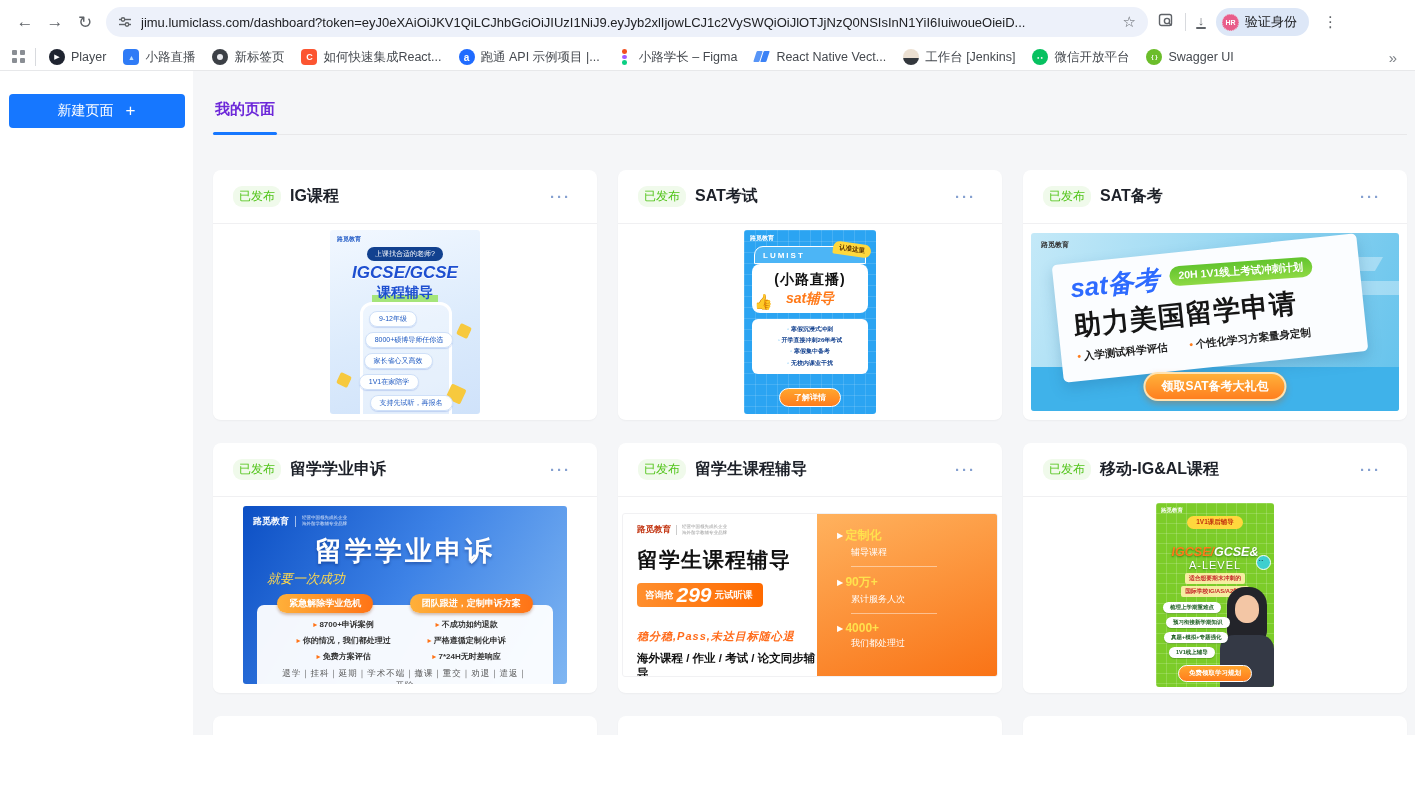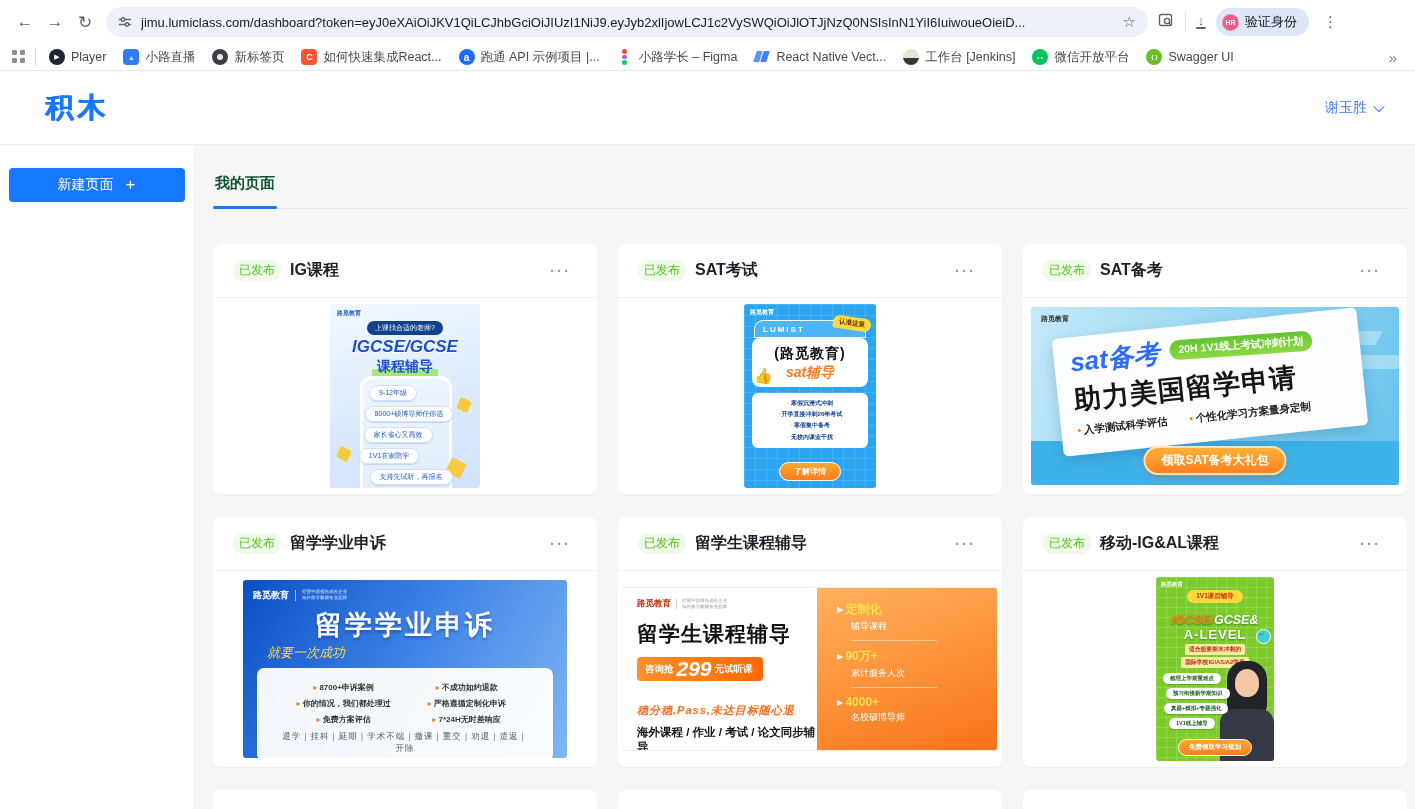--- a/index.html
+++ b/index.html
@@ -62,21 +62,21 @@
           transform:rotate(45deg) translate(-1px,-1px); }
 
   
   .site-body { display:flex; height:664px; }
   .sidebar { width:193px; background:#fff; padding-top:23px; flex:0 0 auto; }
   .newpage { margin:0 auto; display:flex; width:176px; height:34px; background:#1677ff; color:#fff;
              border-radius:4px; align-items:center; justify-content:center; gap:12px; font-size:14px; cursor:pointer; }
   .newpage .plus { font-size:17px; font-weight:400; }
   .main { flex:1 1 auto; background:#f5f6f8; padding:0 8px 0 20px; overflow:hidden; }
   .tabbar { height:64px; border-bottom:1px solid #e8e8ea; display:flex; align-items:flex-end; }
-  .tab { position:relative; color:#14532d; font-weight:700; font-size:15px; padding:0 2px 15px; cursor:pointer; }
+  .tab { position:relative; color:#6d28d9; font-weight:700; font-size:15px; padding:0 2px 15px; cursor:pointer; }
   .tab::after { content:""; position:absolute; left:0; right:0; bottom:-1px; height:3px; background:#1677ff; border-radius:2px; }
 
   .grid { margin-top:35px; display:grid; grid-template-columns:repeat(3,384px); gap:23px 21px; }
   .card { background:#fff; border-radius:8px; height:250px; box-shadow:0 1px 2px rgba(0,0,0,.04); cursor:pointer; overflow:hidden; }
   .card.stub { height:120px; }
   .card-h { height:54px; display:flex; align-items:center; padding:0 26px 0 20px; border-bottom:1px solid #f0f0f2; }
   .badge { font-size:12px; color:#52c41a; background:#f0faeb; border-radius:9px; padding:2px 6px; flex:0 0 auto; }
   .ctitle { font-size:16px; font-weight:700; color:#1d2129; margin-left:9px; white-space:nowrap; }
   .cmenu { margin-left:auto; color:#85a0d0; font-size:15px; font-weight:700; letter-spacing:2px; cursor:pointer; line-height:1; }
   .card-b { height:195px; display:flex; align-items:center; justify-content:center; background:#fff; }
@@ -182,23 +182,23 @@
   .p5 .fs { font-size:9px; color:#fff; margin:2px 0 0 14px; }
   .p5 .fdiv { height:1px; background:rgba(255,255,255,.45); width:86px; margin:7px 0 7px 14px; }
 
   
   .p6 { width:118px; height:184px; border-radius:3px; position:relative; overflow:hidden; text-align:center; background:#7ccc29;
         background-image:linear-gradient(rgba(255,255,255,.17) 1px,transparent 1px),linear-gradient(90deg,rgba(255,255,255,.17) 1px,transparent 1px);
         background-size:10px 10px; color:#fff; }
   .p6 .plogo { position:absolute; top:4px; left:5px; font-size:5.5px; font-weight:700; color:#fff; }
   .p6 .ypill { display:inline-block; margin-top:13px; background:#ffd83d; color:#c2330f; font-size:6.5px; font-weight:900;
                padding:2px 9px; border-radius:9px; }
-  .p6 .t1 { font-size:12.5px; font-weight:900; font-style:italic; margin-top:10px; text-shadow:0 1px 2px rgba(0,70,0,.55); }
+  .p6 .t1 { font-size:12.5px; font-weight:900; font-style:italic; margin-top:16px; text-shadow:0 1px 2px rgba(0,70,0,.55); }
   .p6 .t1 .o { color:#ff7a1a; }
-  .p6 .t2 { font-size:13px; font-weight:700; letter-spacing:1px; text-shadow:0 1px 2px rgba(0,70,0,.55); }
+  .p6 .t2 { font-size:11px; font-weight:400; letter-spacing:1px; text-shadow:0 1px 2px rgba(0,70,0,.55); }
   .p6 .red { display:block; margin:2px auto 0; width:max-content; max-width:106px; background:rgba(255,240,170,.92);
              color:#c62828; font-size:5.8px; font-weight:700; padding:1px 4px; border-radius:2px; }
   .p6 .wpills { position:relative; z-index:2; margin-top:5px; display:flex; flex-direction:column; gap:4px; align-items:flex-start; padding-left:7px; }
   .p6 .wp { background:#fff; color:#1b5e20; font-size:5.5px; font-weight:700; padding:2px 7px; border-radius:8px;
             box-shadow:0 1px 1px rgba(0,60,0,.25); }
   .p6 .wp:nth-child(2){ margin-left:3px; } .p6 .wp:nth-child(3){ margin-left:1px; } .p6 .wp:nth-child(4){ margin-left:6px; }
   .p6 .btn { position:absolute; bottom:5px; left:50%; transform:translateX(-50%); white-space:nowrap; z-index:3;
              background:linear-gradient(#ffa62e,#ff7d1d); border:1px solid #fff; color:#fff; font-size:6.5px; font-weight:700;
              padding:3px 10px; border-radius:10px; }
   .p6 .girl { position:absolute; right:0; bottom:0; width:54px; height:100px; z-index:1; }
@@ -306,27 +306,20 @@
         <span class="fav f-wechat"></span>
         <span>微信开放平台</span>
       </span>
     <span class="bm">
         <span class="fav f-swagger"></span>
         <span>Swagger UI</span>
       </span>
     <span class="bm-overflow">»</span>
   </div>
 
-  <div class="site-header">
-    <div class="logo">积木</div>
-    <div class="usermenu">
-      <span>谢玉胜</span>
-      <span class="chev"></span>
-    </div>
-  </div>
 
   <div class="site-body">
     <aside class="sidebar">
       <div class="newpage">
         <span>新建页面</span>
         <span class="plus">+</span>
       </div>
     </aside>
 
     <main class="main">
@@ -368,21 +361,21 @@
             <span class="badge">已发布</span>
             <span class="ctitle">SAT考试</span>
             <span class="cmenu">···</span>
           </div>
           <div class="card-b">
             <div class="p2">
               <div class="plogo">路觅教育</div>
               <div class="bubble">认准这里</div>
               <div class="lum">LUMIST</div>
               <div class="wcard">
-                <div class="bt1">(路觅教育)</div>
+                <div class="bt1">(小路直播)</div>
                 <div class="bt2">sat辅导</div>
                 <span class="thumb">👍</span>
               </div>
               <div class="blist">
                 <div>寒假沉浸式冲刺</div>
                 <div>开学直接冲刺26年考试</div>
                 <div>寒假集中备考</div>
                 <div>无校内课业干扰</div>
               </div>
               <div class="btn">了解详情</div>
@@ -428,20 +421,24 @@
             <div class="p4">
               <div class="lrow">
                 <span class="plogo">路觅教育</span>
                 <span class="lsep"></span>
                 <span class="ltag">
                   <span>经营中国领先成长企业</span><br><span>海外留学教辅专业品牌</span>
                 </span>
               </div>
               <div class="t1">留学学业申诉</div>
               <div class="scr">就要一次成功</div>
+              <div class="prow">
+                <span class="opill">紧急解除学业危机</span>
+                <span class="opill">团队跟进，定制申诉方案</span>
+              </div>
               <div class="panel">
                 <div class="cols">
                   <div class="col">
                     <div>8700+申诉案例</div>
                     <div>你的情况，我们都处理过</div>
                     <div>免费方案评估</div>
                   </div>
                   <div class="col">
                     <div>不成功如约退款</div>
                     <div>严格遵循定制化申诉</div>
@@ -487,21 +484,21 @@
                   <div class="fs">辅导课程</div>
                 </div>
                 <div class="fdiv"></div>
                 <div>
                   <div class="fh">90万+</div>
                   <div class="fs">累计服务人次</div>
                 </div>
                 <div class="fdiv"></div>
                 <div>
                   <div class="fh">4000+</div>
-                  <div class="fs">名校硕博导师</div>
+                  <div class="fs">我们都处理过</div>
                 </div>
               </div>
             </div>
           </div>
         </div>
 
         <div class="card">
           <div class="card-h">
             <span class="badge">已发布</span>
             <span class="ctitle">移动-IG&amp;AL课程</span>

